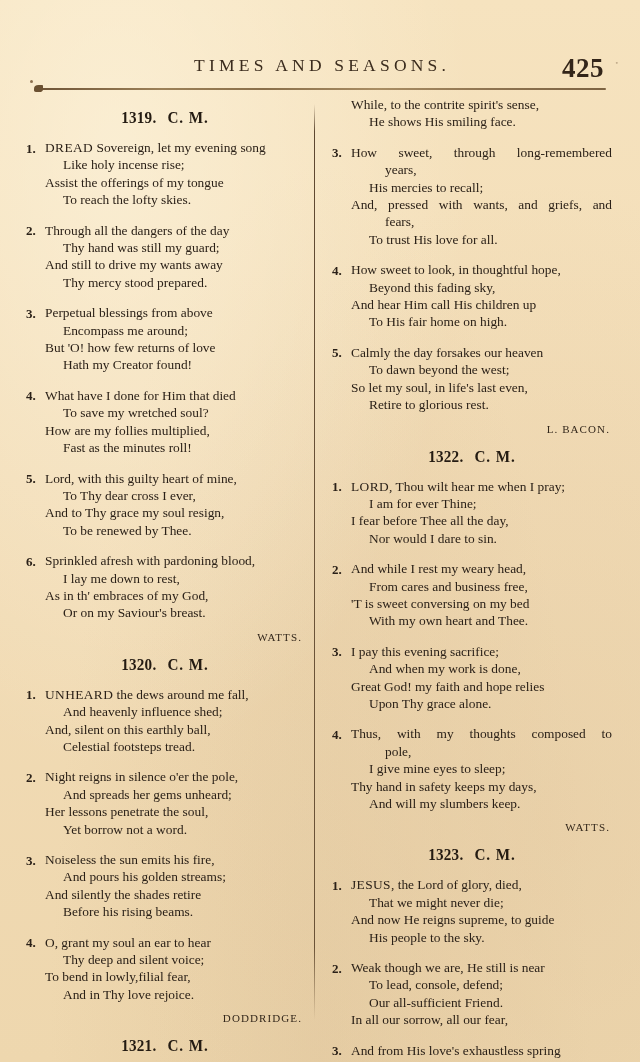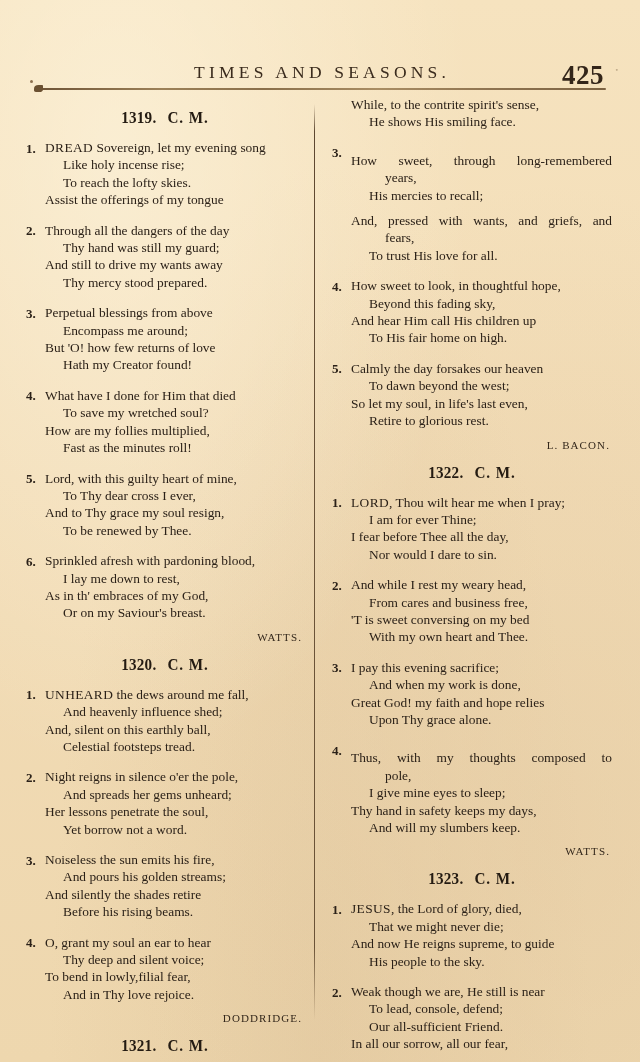--- a/index.html
+++ b/index.html
@@ -29,21 +29,21 @@
   .page {
     position: absolute;
     inset: 0;
   }
 
   
   .running-head {
     position: absolute;
     left: 0;
     right: 0;
-    top: 62px;
+    top: 55px;
     height: 26px;
   }
   .running-title {
     position: absolute;
     left: 0;
     right: 0;
     top: 0;
     text-align: center;
     font-size: 17.5px;
     letter-spacing: 4.2px;
@@ -148,21 +148,20 @@
     padding-top: 0.5px;
     color: #2b2118;
   }
   .verse-lines { flex: 1 1 auto; }
   .vline { white-space: pre-wrap; }
   .vline.ind { padding-left: 18px; }
   .vline.ind2 { padding-left: 34px; }
   .vline.just {
     text-align: justify;
     text-align-last: justify;
-    margin-top: 8px;
   }
   .sc {
     font-variant: small-caps;
     letter-spacing: 0.4px;
   }
   .attrib {
     text-align: right;
     font-size: 11px;
     letter-spacing: 1.1px;
     margin: -4px 2px 2px 0;
@@ -191,22 +190,22 @@
     <div class="hymn">
       <div class="hymn-head">
         <span class="num">1319.</span><span class="meter">C. M.</span>
       </div>
 
       <div class="verse">
         <div class="verse-num">1.</div>
         <div class="verse-lines">
           <div class="vline"><span class="sc">DREAD</span><span> Sovereign, let my evening song</span></div>
           <div class="vline ind">Like holy incense rise;</div>
+          <div class="vline">Assist the offerings of my tongue</div>
           <div class="vline ind">To reach the lofty skies.</div>
-          <div class="vline">Assist the offerings of my tongue</div>
         </div>
       </div>
 
       <div class="verse">
         <div class="verse-num">2.</div>
         <div class="verse-lines">
           <div class="vline">Through all the dangers of the day</div>
           <div class="vline ind">Thy hand was still my guard;</div>
           <div class="vline">And still to drive my wants away</div>
           <div class="vline ind">Thy mercy stood prepared.</div>

